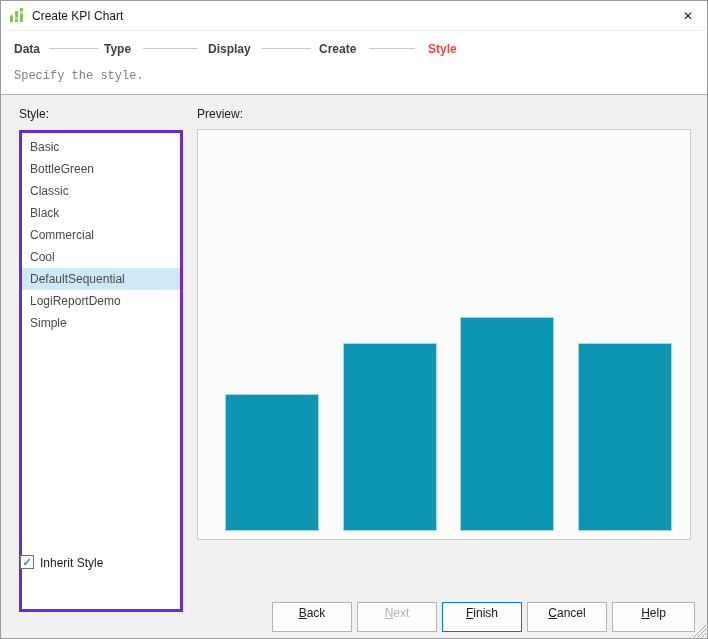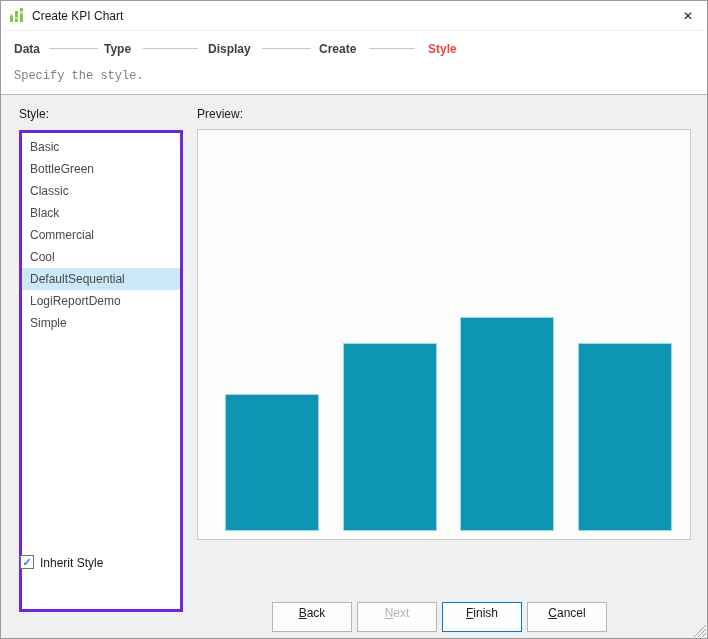--- a/index.html
+++ b/index.html
@@ -143,20 +143,23 @@
   </div>
   <div class="btn btn-next disabled">
     <span class="mn">N</span><span>ext</span>
   </div>
   <div class="btn btn-finish focused">
     <span class="mn">F</span><span>inish</span>
   </div>
   <div class="btn btn-cancel">
     <span class="mn">C</span><span>ancel</span>
   </div>
+  <div class="btn btn-help">
+    <span class="mn">H</span><span>elp</span>
+  </div>
 
   <svg class="grip" viewBox="0 0 13 13">
     <line x1="13" y1="1" x2="1" y2="13" stroke="#a8a8a8" stroke-width="1"></line>
     <line x1="13" y1="5" x2="5" y2="13" stroke="#a8a8a8" stroke-width="1"></line>
     <line x1="13" y1="9" x2="9" y2="13" stroke="#a8a8a8" stroke-width="1"></line>
   </svg>
 
 </div>
 
 </body></html>

